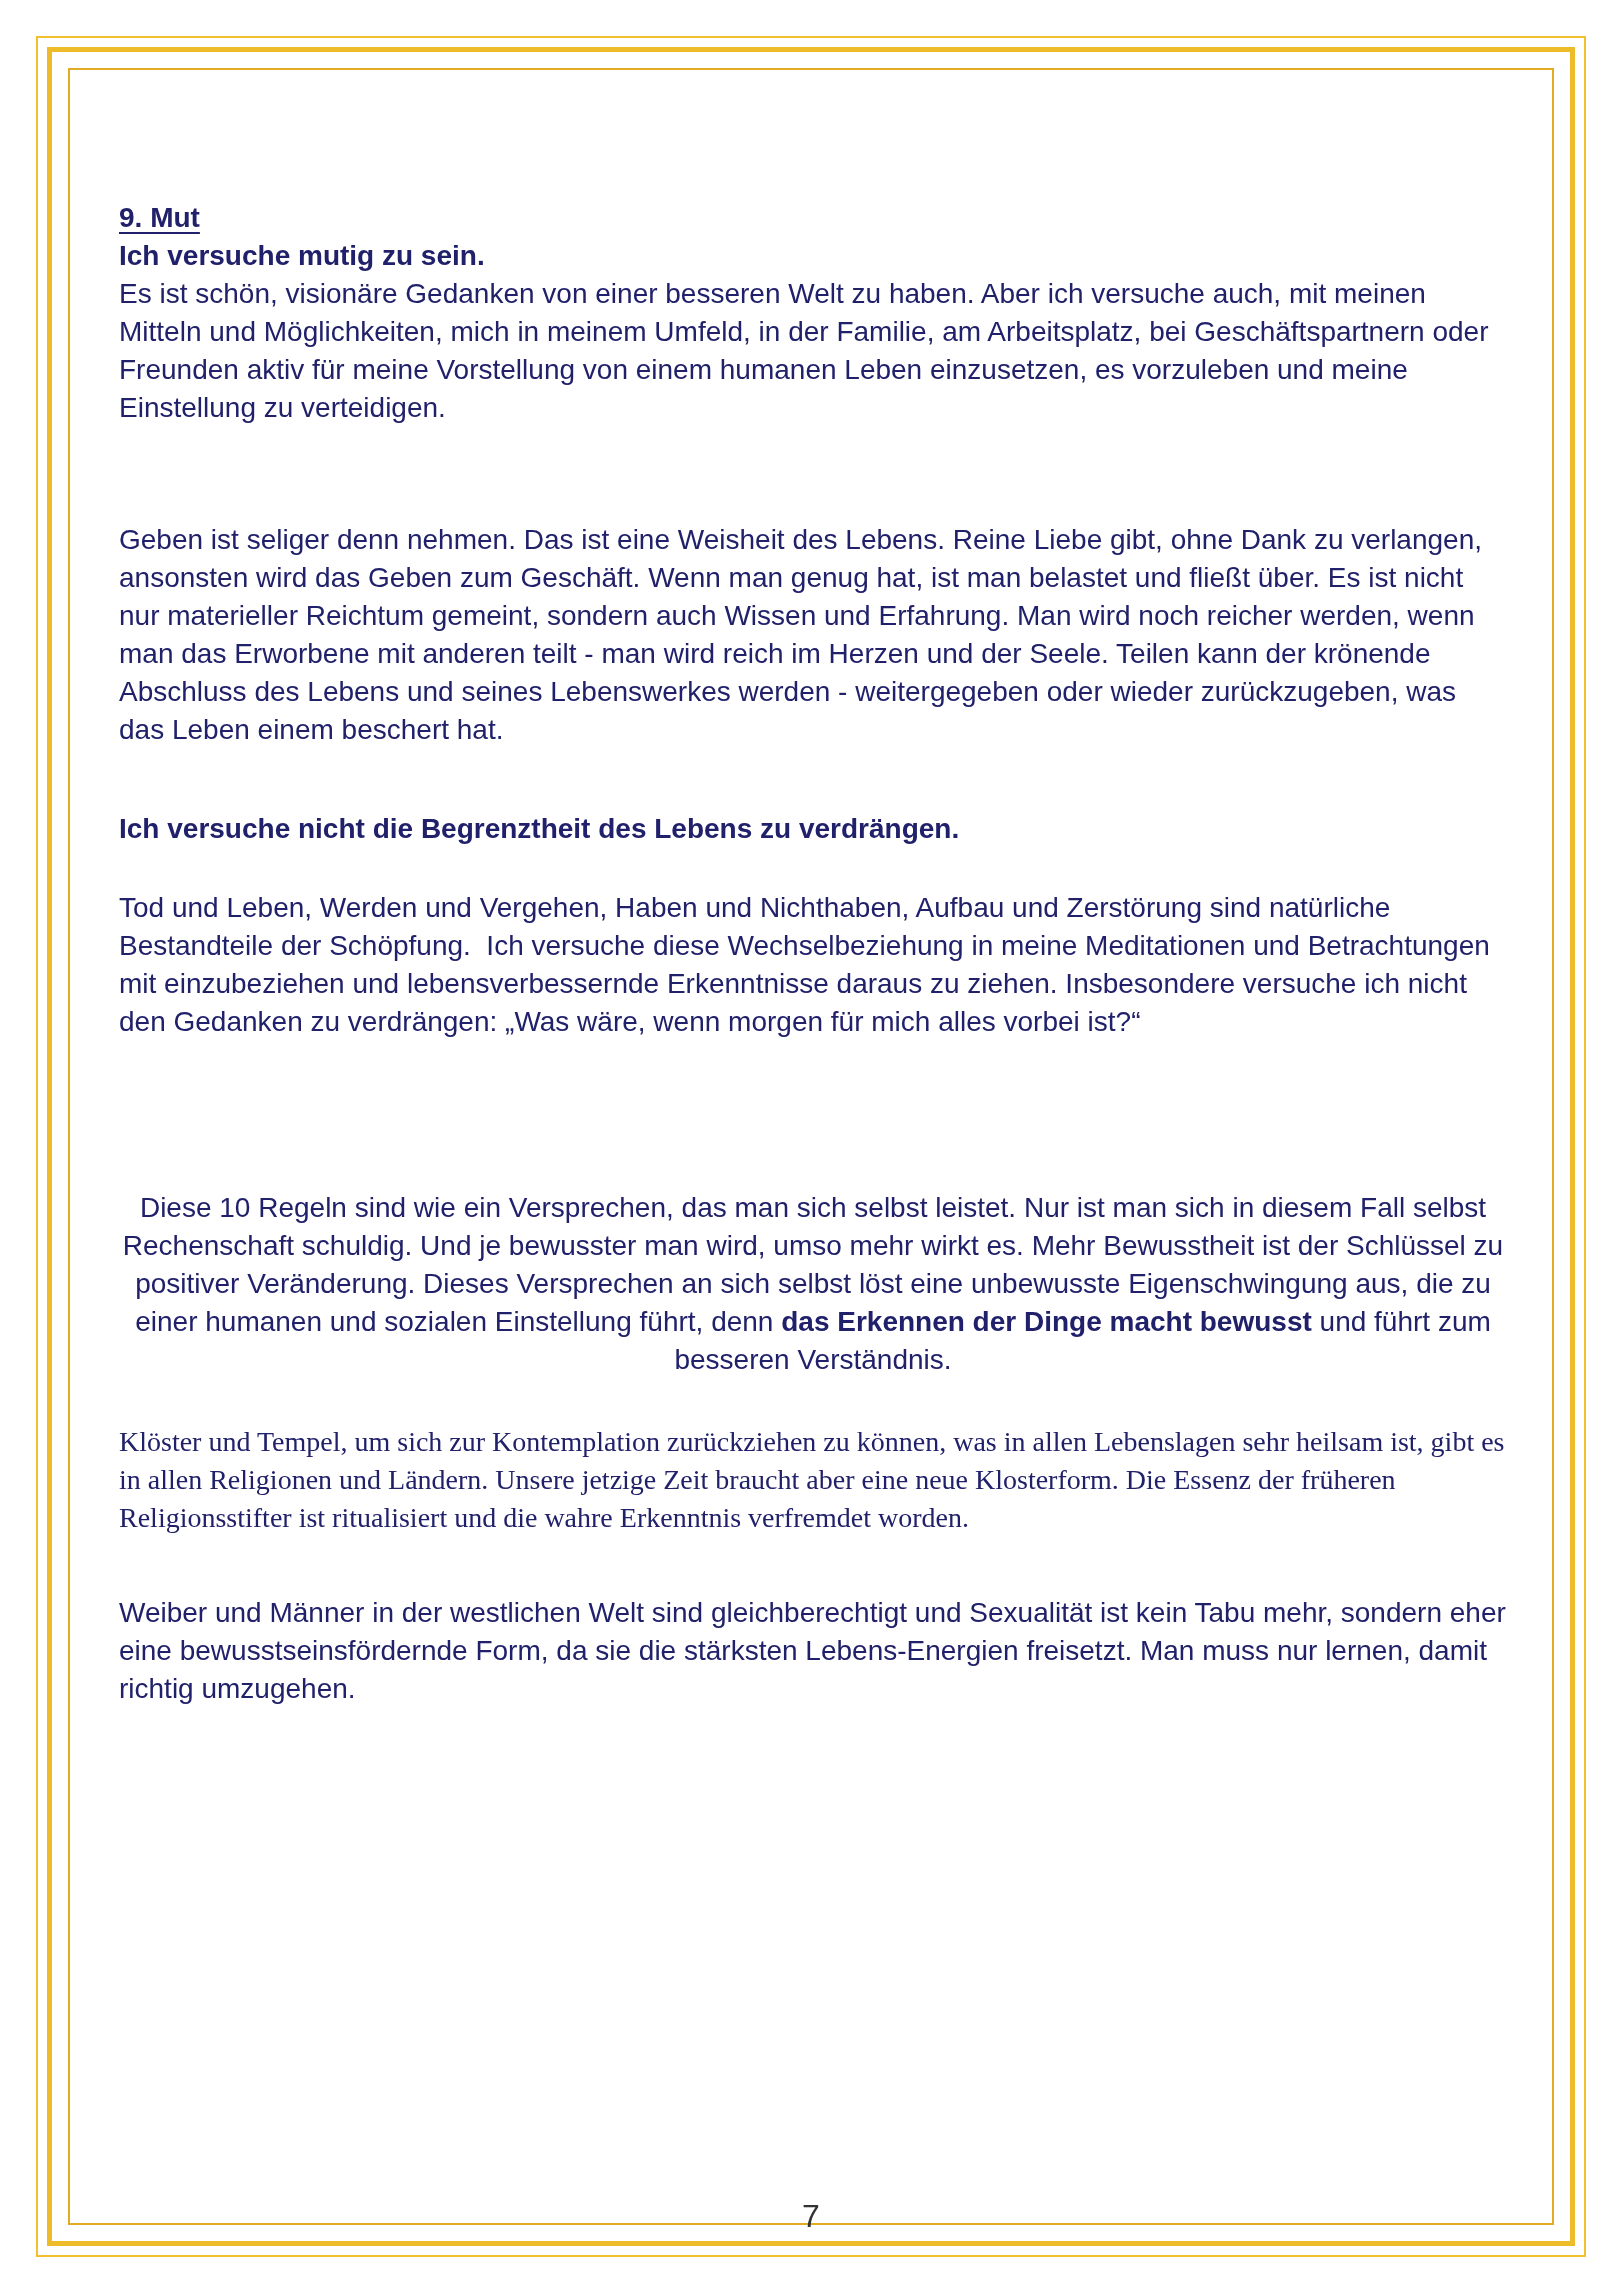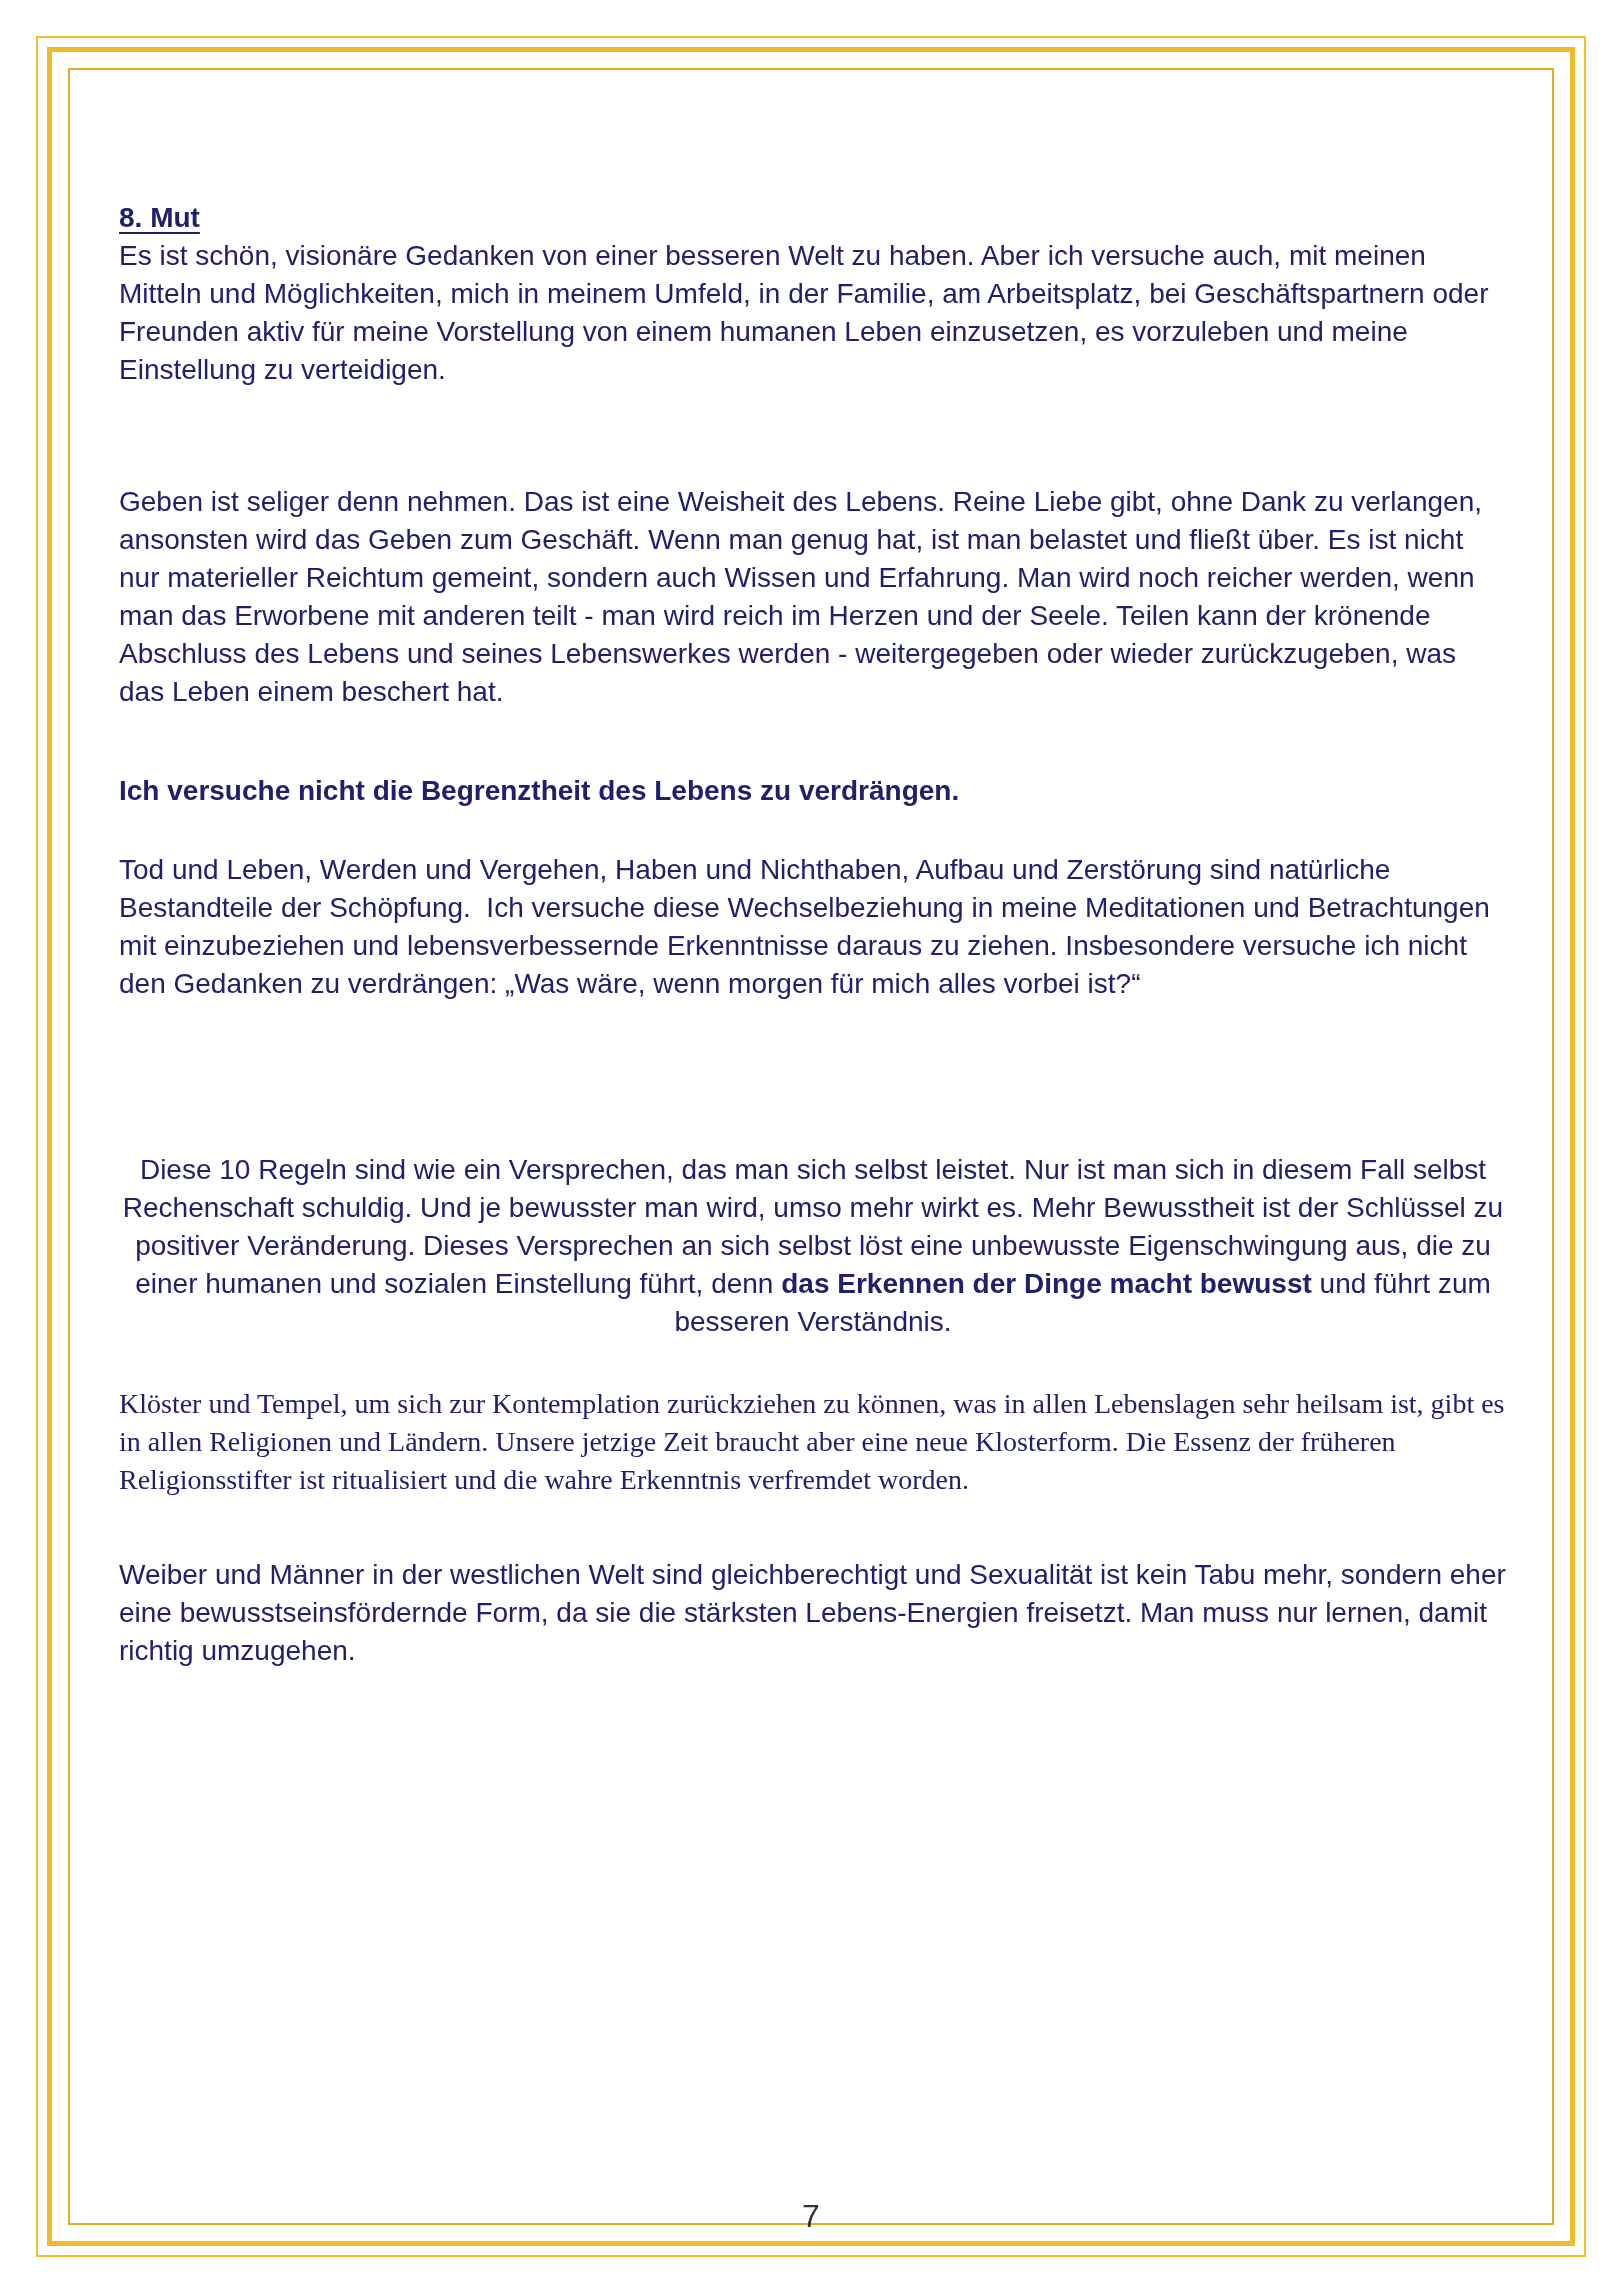--- a/index.html
+++ b/index.html
@@ -79,21 +79,22 @@
 
 <div class="page">
 
   <div class="frame-outer"></div>
   <div class="frame-mid"></div>
   <div class="frame-inner"></div>
 
   <div class="content">
 
     <div class="section sec-8">
-      <div class="section-heading">8. Mut</div>
+      <div class="section-heading">9. Mut</div>
+      <div class="section-subtitle">Ich versuche mutig zu sein.</div>
       <p class="body-par par-8">Es ist schön, visionäre Gedanken von einer besseren Welt zu haben. Aber ich versuche auch, mit meinen Mitteln und Möglichkeiten, mich in meinem Umfeld, in der Familie, am Arbeitsplatz, bei Geschäftspartnern oder Freunden aktiv für meine Vorstellung von einem humanen Leben einzusetzen, es vorzuleben und meine Einstellung zu verteidigen.</p>
     </div>
 
     <div class="section sec-9">
       <p class="body-par par-9">Geben ist seliger denn nehmen. Das ist eine Weisheit des Lebens. Reine Liebe gibt, ohne Dank zu verlangen, ansonsten wird das Geben zum Geschäft. Wenn man genug hat, ist man belastet und fließt über. Es ist nicht nur materieller Reichtum gemeint, sondern auch Wissen und Erfahrung. Man wird noch reicher werden, wenn man das Erworbene mit anderen teilt - man wird reich im Herzen und der Seele. Teilen kann der krönende Abschluss des Lebens und seines Lebenswerkes werden - weitergegeben oder wieder zurückzugeben, was das Leben einem beschert hat.</p>
     </div>
 
     <div class="section sec-10">
       <div class="section-subtitle">Ich versuche nicht die Begrenztheit des Lebens zu verdrängen.</div>
       <p class="body-par par-10">Tod und Leben, Werden und Vergehen, Haben und Nichthaben, Aufbau und Zerstörung sind natürliche Bestandteile der Schöpfung.  Ich versuche diese Wechselbeziehung in meine Meditationen und Betrachtungen mit einzubeziehen und lebensverbessernde Erkenntnisse daraus zu ziehen. Insbesondere versuche ich nicht den Gedanken zu verdrängen: „Was wäre, wenn morgen für mich alles vorbei ist?“</p>

